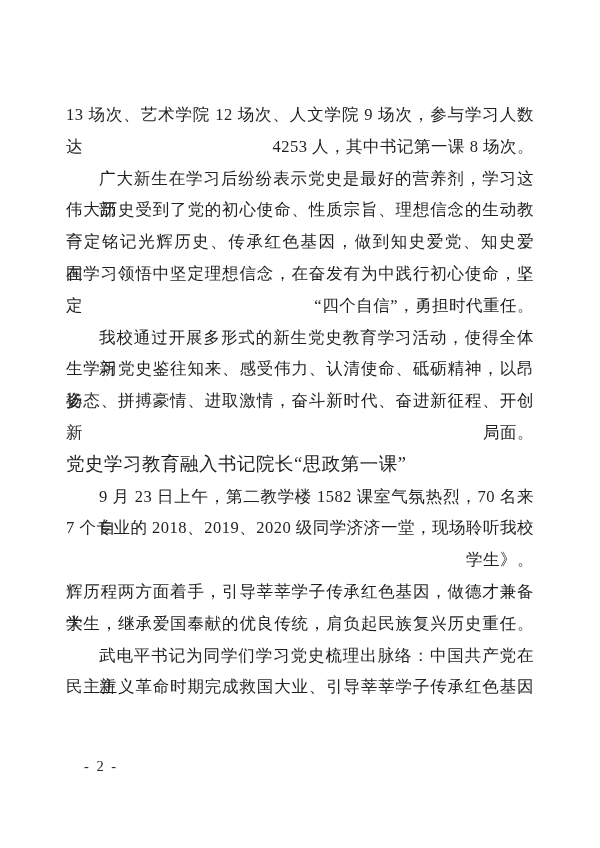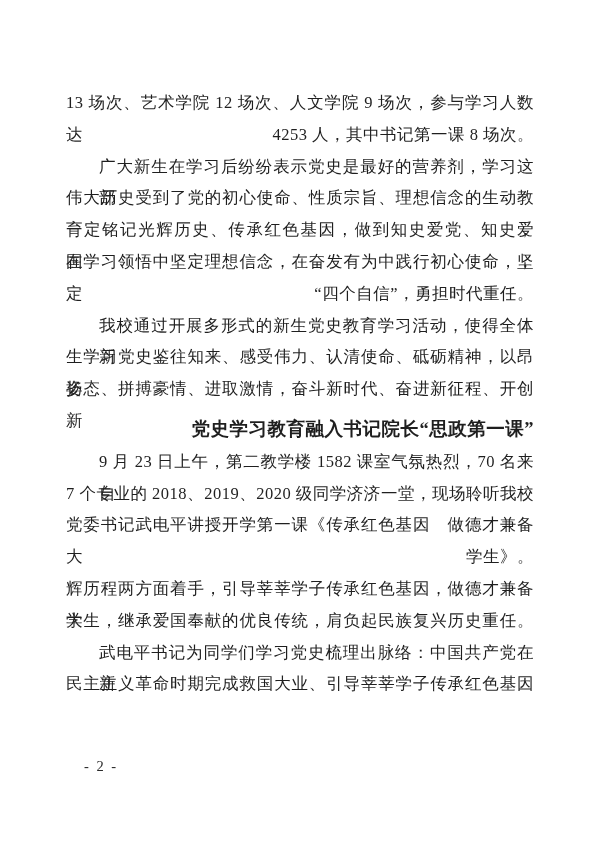--- a/index.html
+++ b/index.html
@@ -13,46 +13,45 @@
     height: 848px;
     margin: 0 auto;
     background: #ffffff;
     overflow: hidden;
     font-family: "Liberation Serif", "DejaVu Serif", serif;
     color: #1f1f1f;
   }
   .content {
     position: absolute;
     left: 66px;
-    top: 87px;
+    top: 99px;
     width: 468px;
   }
   .line {
     height: 31.8px;
     line-height: 31.8px;
     font-size: 16.5px;
     letter-spacing: 0.5px;
     white-space: nowrap;
   }
   .l-fill {
     white-space: normal;
     text-align: justify;
     text-align-last: justify;
     text-justify: inter-character;
   }
   .l-end {
     text-align: right;
   }
   .l-head {
-    text-align: right;
-    font-weight: bold;
+    text-align: left;
+    font-weight: normal;
     font-size: 18.5px;
     letter-spacing: 0.5px;
     font-family: "Liberation Serif", "DejaVu Serif", serif;
-    margin-top: 9px;
   }
   .indent {
     padding-left: 33px;
   }
   .page-number {
     position: absolute;
     left: 84px;
     top: 758px;
     font-size: 14.5px;
     letter-spacing: 2px;
@@ -67,24 +66,24 @@
       <div class="line l-fill">13 场次、艺术学院 12 场次、人文学院 9 场次，参与学习人数达</div>
       <div class="line l-end">4253 人，其中书记第一课 8 场次。</div>
       <div class="line l-fill indent">广大新生在学习后纷纷表示党史是最好的营养剂，学习这部</div>
       <div class="line l-fill">伟大历史受到了党的初心使命、性质宗旨、理想信念的生动教育，</div>
       <div class="line l-fill">一定铭记光辉历史、传承红色基因，做到知史爱党、知史爱国，</div>
       <div class="line l-fill">在学习领悟中坚定理想信念，在奋发有为中践行初心使命，坚定</div>
       <div class="line l-end">“四个自信”，勇担时代重任。</div>
       <div class="line l-fill indent">我校通过开展多形式的新生党史教育学习活动，使得全体新</div>
       <div class="line l-fill">生学习党史鉴往知来、感受伟力、认清使命、砥砺精神，以昂扬</div>
       <div class="line l-fill">姿态、拼搏豪情、进取激情，奋斗新时代、奋进新征程、开创新</div>
+      <div class="line l-end">局面。</div>
       <div class="line l-head">党史学习教育融入书记院长“思政第一课”</div>
       <div class="line l-fill indent">9 月 23 日上午，第二教学楼 1582 课室气氛热烈，70 名来自</div>
       <div class="line l-fill">7 个专业的 2018、2019、2020 级同学济济一堂，现场聆听我校</div>
-      <div class="line l-fill">党委书记武电平讲授开学第一课《传承红色基因　做德才兼备大</div>
       <div class="line l-end">学生》。</div>
       <div class="line l-fill">辉历程两方面着手，引导莘莘学子传承红色基因，做德才兼备大</div>
       <div class="line l-fill">学生，继承爱国奉献的优良传统，肩负起民族复兴历史重任。</div>
       <div class="line l-fill indent">武电平书记为同学们学习党史梳理出脉络：中国共产党在新</div>
       <div class="line l-fill">民主主义革命时期完成救国大业、引导莘莘学子传承红色基因</div>
     </div>
   <div class="page-number">- 2 -</div>
 </div>
 
 </body></html>

